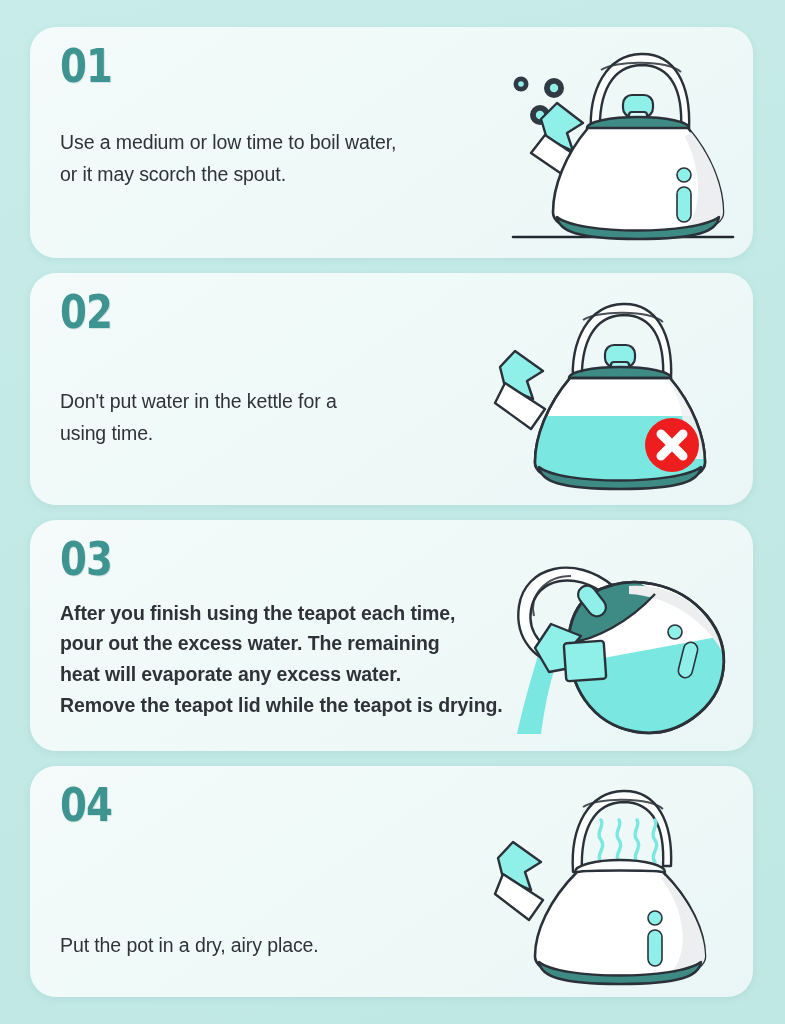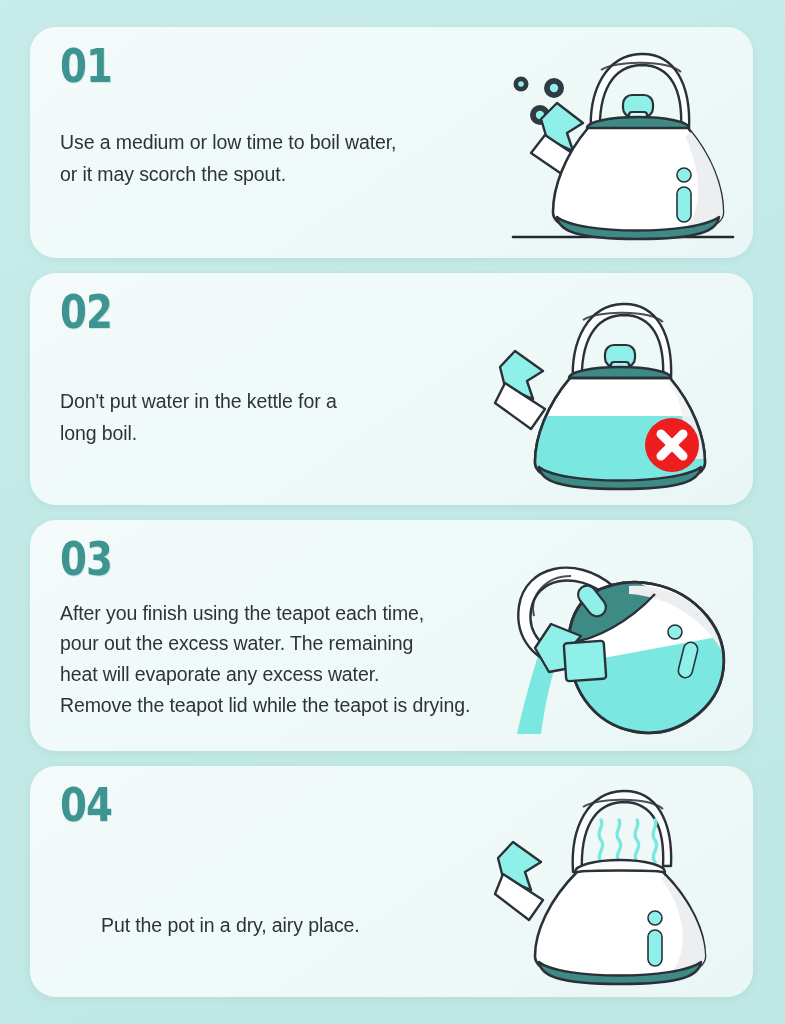--- a/index.html
+++ b/index.html
@@ -58,22 +58,22 @@
     font-size: 19.5px;
     line-height: 1.62;
     color: #2f3338;
     font-family: "Liberation Sans", sans-serif;
     white-space: pre-line;
     letter-spacing: -0.1px;
   }
   
   .c1 .body-text { top: 100px; }
   .c2 .body-text { top: 113px; }
-  .c3 .body-text { top: 78px;  line-height: 1.58; }
-  .c4 .body-text { top: 144px; margin-left: 41px; }
+  .c3 .body-text { top: 78px;  line-height: 1.58; font-weight: bold; }
+  .c4 .body-text { top: 164px; }
 
   .illo {
     position: absolute;
     right: 8px;
     top: 0;
     height: 100%;
     width: 250px;
   }
   .c3 .illo { right: -6px; width: 280px; }
   svg { display: block; overflow: visible; }
@@ -133,21 +133,21 @@
           </g>
         </svg>
       </div>
     </div>
   </div>
 
   <div class="card c2">
     <div class="card-inner">
       <div class="num">02</div>
       <div class="body-text">Don't put water in the kettle for a
-long boil.</div>
+using time.</div>
 
       <div class="illo">
         <svg width="250" height="248" viewBox="0 0 250 248">
           <defs>
             <clipPath id="bodyClip2">
               <path d="M75 105 L175 105 C198 132 210 164 210 189 C210 202 194 209 142 209
                        L108 209 C56 209 40 202 40 189 C40 164 52 132 75 105 Z"></path>
             </clipPath>
           </defs>
 

